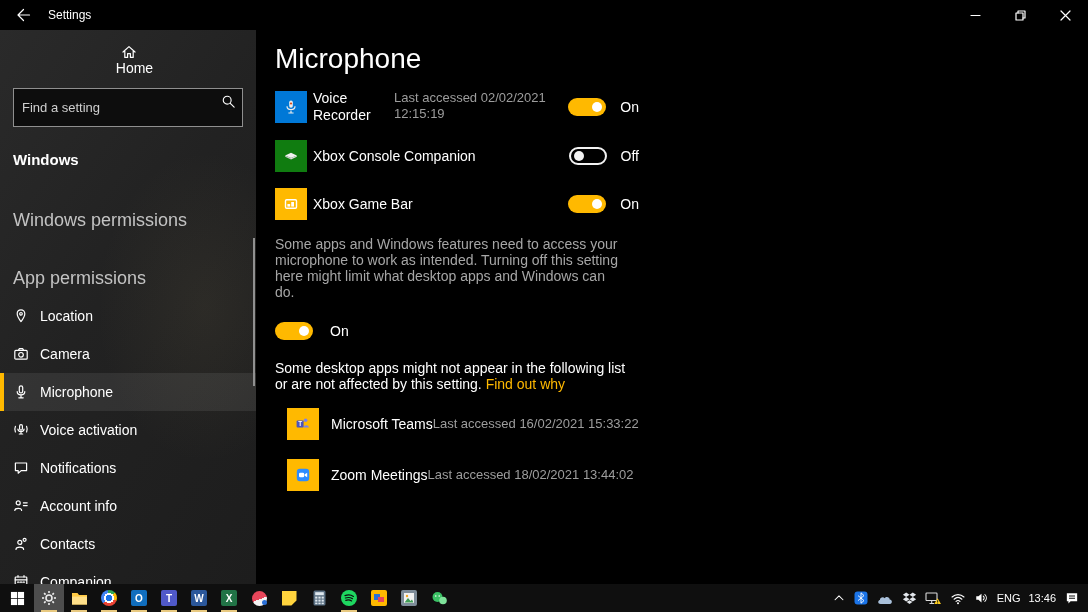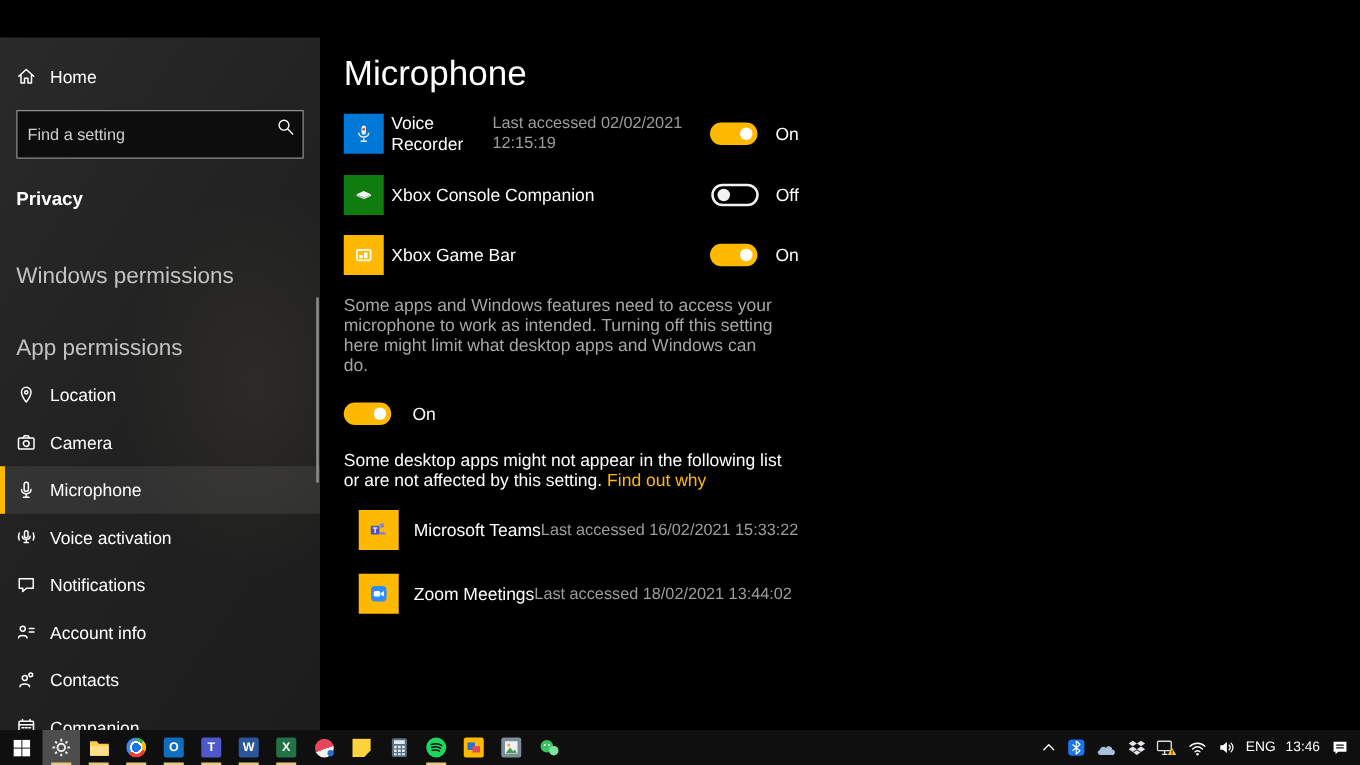--- a/index.html
+++ b/index.html
@@ -16,21 +16,21 @@
   .win-btn { width:45px; height:30px; display:flex; align-items:center; justify-content:center; cursor:pointer; }
 
   
   .sidebar { position:absolute; top:30px; left:0; width:256px; bottom:0;
     background:
       radial-gradient(ellipse 60% 40% at 80% 50%, rgba(150,135,95,0.10), transparent 70%),
       linear-gradient(125deg,#2a2a2a 0%, #222222 45%, #1d1d1d 100%);
     overflow:hidden; }
   .side-row { display:flex; align-items:center; height:34px; padding-left:13px; font-size:14px; cursor:pointer; position:relative; }
   .side-row .ic { width:16px; height:16px; margin-right:11px; flex:0 0 16px; display:flex; }
-  .home-row { margin-top:14px; }
+  .home-row { margin-top:14px;flex-direction:column; }
   .searchbox { margin:10px 13px 0 13px; height:39px; border:1px solid #8f8f8f; background:#0d0d0d;
     display:flex; align-items:center; position:relative; }
   .searchbox input { flex:1; background:transparent; border:none; outline:none; color:#e8e8e8;
     font-size:13px; padding:0 26px 0 8px; font-family:inherit; }
   .searchbox input::placeholder { color:#cfcfcf; }
   .searchbox .mag { position:absolute; right:6px; top:5px; width:15px; height:15px; }
   .privacy-h { font-size:15px; font-weight:bold; margin:24px 0 0 13px; }
   .sec-label { font-size:18px; color:#c3c3c3; margin-left:13px; }
   .sec-label.winperm { margin-top:42px; }
   .sec-label.appperm { margin-top:37px; }
@@ -87,20 +87,48 @@
   .tray-text { font-size:11px; color:#fff; }
 
   svg { display:block; }
   .st { stroke:#fff; fill:none; stroke-width:1.2; stroke-linecap:round; stroke-linejoin:round; }
 </style>
 </head>
 <body>
 
 <div class="window">
 
+  <div class="titlebar">
+    <div class="back-btn">
+      <span>
+        <svg width="16" height="16" viewBox="0 0 16 16">
+            <path class="st" stroke-width="1.4" d="M8.5 2.5 L3 8 L8.5 13.5 M3 8 H14.5"></path>
+          </svg>
+      </span>
+    </div>
+    <div class="tb-title">Settings</div>
+    <div class="win-controls">
+      <div class="win-btn">
+        <svg width="11" height="11" viewBox="0 0 11 11">
+            <path class="st" d="M1 5.5 H10"></path>
+          </svg>
+      </div>
+      <div class="win-btn">
+        <svg width="11" height="11" viewBox="0 0 11 11">
+            <rect class="st" x="1" y="3" width="7" height="7"></rect>
+            <path class="st" d="M3 3 V1 H10 V8 H8"></path>
+          </svg>
+      </div>
+      <div class="win-btn">
+        <svg width="11" height="11" viewBox="0 0 11 11">
+            <path class="st" d="M1 1 L10 10 M10 1 L1 10"></path>
+          </svg>
+      </div>
+    </div>
+  </div>
 
   <div class="sidebar">
     <div class="side-row home-row">
       <span class="ic">
         <svg width="16" height="16" viewBox="0 0 16 16">
             <path class="st" d="M2 8 L8 2.6 L14 8 M3.8 7 V13.4 H6.6 V9.6 H9.4 V13.4 H12.2 V7"></path>
           </svg>
       </span>
       <span>Home</span>
     </div>
@@ -108,21 +136,21 @@
     <div class="searchbox">
       <input type="text" placeholder="Find a setting" style="">
       <span class="mag">
         <svg width="15" height="15" viewBox="0 0 16 16">
             <circle class="st" stroke="#cfcfcf" cx="6.6" cy="6.6" r="4.2"></circle>
             <path class="st" stroke="#cfcfcf" d="M9.9 9.9 L14 14"></path>
           </svg>
       </span>
     </div>
 
-    <div class="privacy-h">Privacy</div>
+    <div class="privacy-h">Windows</div>
     <div class="sec-label winperm">Windows permissions</div>
     <div class="sec-label appperm">App permissions</div>
 
     <div class="nav">
       <div class="side-row">
         <span class="ic">
           <svg width="16" height="16" viewBox="0 0 16 16">
               <path class="st" d="M8 1.8 C5.8 1.8 4.2 3.5 4.2 5.7 C4.2 8.6 8 13.6 8 13.6 C8 13.6 11.8 8.6 11.8 5.7 C11.8 3.5 10.2 1.8 8 1.8 Z"></path>
               <circle class="st" cx="8" cy="5.8" r="1.3"></circle>
             </svg>

